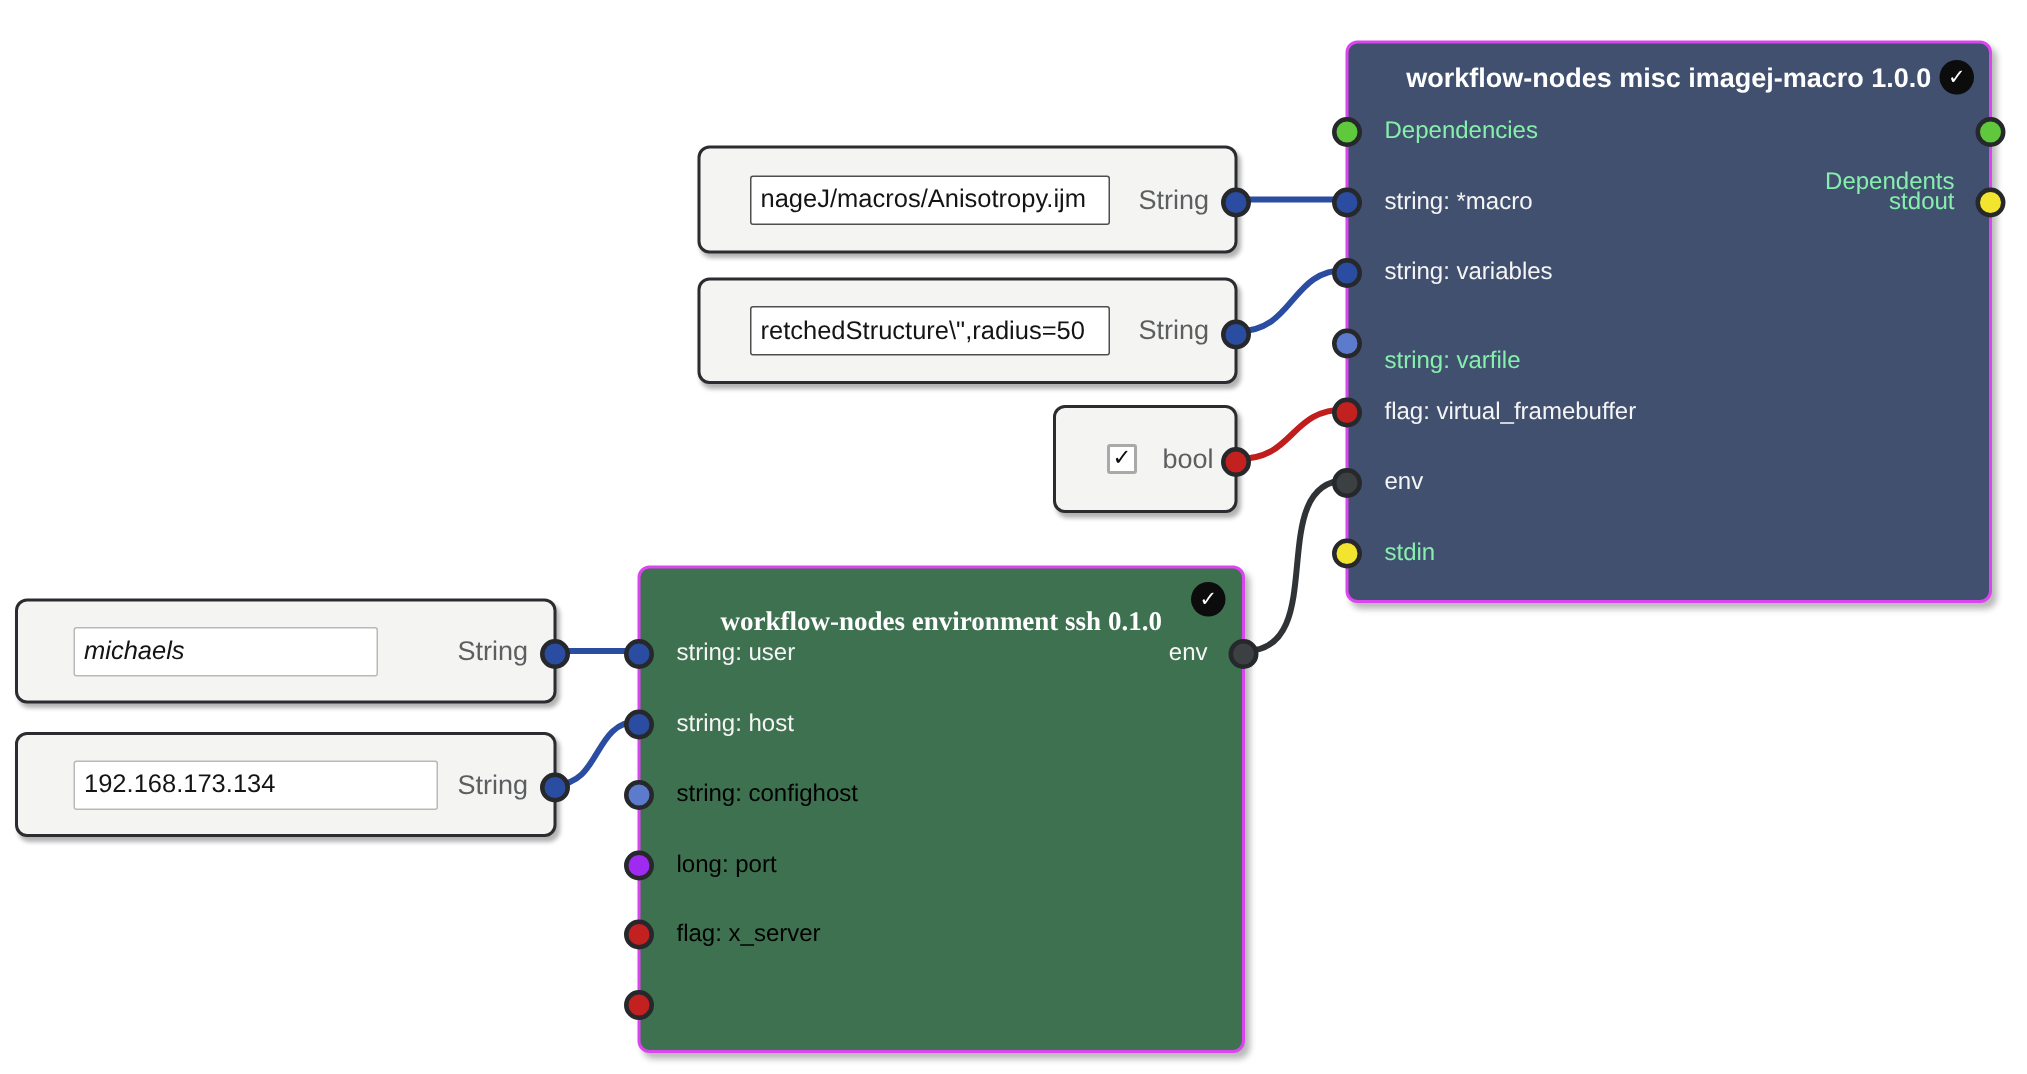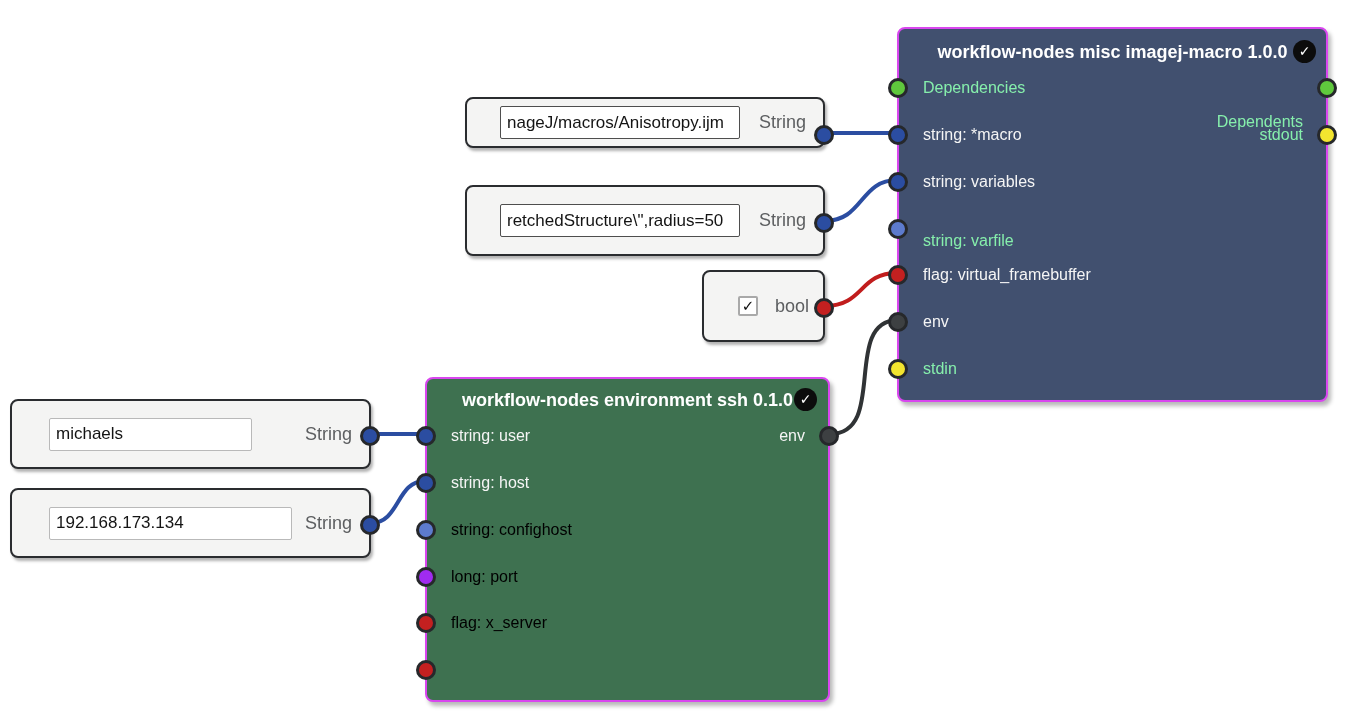--- a/index.html
+++ b/index.html
@@ -95,60 +95,60 @@
     <span class="port on-left" style="top: 143px; background: rgb(43, 77, 161);"></span>
     <span class="port on-left" style="top: 190px; background: rgb(93, 123, 205);"></span>
     <span class="port on-left" style="top: 236px; background: rgb(195, 32, 32);"></span>
     <span class="port on-left" style="top: 283px; background: rgb(61, 64, 66);"></span>
     <span class="port on-left" style="top: 330px; background: rgb(243, 229, 47);"></span>
     <span class="port on-right" style="top: 49px; background: rgb(95, 200, 61);"></span>
     <span class="port on-right" style="top: 96px; background: rgb(243, 229, 47);"></span>
   </div>
 
   <div class="node green" style="left:425px;top:377px;width:405px;height:325px;">
-    <div class="node-title" style="top:6px;">workflow-nodes environment ssh 0.1.0</div>
+    <div class="node-title" style="top:20px;font-family:Liberation Serif, serif;">workflow-nodes environment ssh 0.1.0</div>
     <span class="badge" style="right:11px;top:9px;">✓</span>
 
     <div class="prow left" style="top:43px;">string: user</div>
     <div class="prow left" style="top:90px;">string: host</div>
     <div class="prow left muted" style="top:137px;">string: confighost</div>
     <div class="prow left muted" style="top:184px;">long: port</div>
     <div class="prow left muted" style="top:230px;">flag: x_server</div>
 
     <div class="prow right" style="top:43px;">env</div>
 
     <span class="port on-left" style="top: 47px; background: rgb(43, 77, 161);"></span>
     <span class="port on-left" style="top: 94px; background: rgb(43, 77, 161);"></span>
     <span class="port on-left" style="top: 141px; background: rgb(93, 123, 205);"></span>
     <span class="port on-left" style="top: 188px; background: rgb(160, 43, 240);"></span>
     <span class="port on-left" style="top: 234px; background: rgb(195, 32, 32);"></span>
     <span class="port on-left" style="top: 281px; background: rgb(195, 32, 32);"></span>
     <span class="port on-right" style="top: 47px; background: rgb(61, 64, 66);"></span>
   </div>
 
-  <div class="widget" style="left:465px;top:97px;width:360px;height:51px;padding:0 17px 0 33px;justify-content:space-between;">
+  <div class="widget" style="left:465px;top:97px;width:360px;height:72px;padding:0 17px 0 33px;justify-content:space-between;">
     <input class="winput focused" style="width: 240px;" type="text" value="nageJ/macros/Anisotropy.ijm">
     <span class="wlabel">String</span>
     <span class="port on-right" style="top: 26px; background: rgb(43, 77, 161);"></span>
   </div>
 
   <div class="widget" style="left:465px;top:185px;width:360px;height:71px;padding:0 17px 0 33px;justify-content:space-between;">
     <input class="winput focused" style="width: 240px;" type="text" value="retchedStructure\&quot;,radius=50">
     <span class="wlabel">String</span>
     <span class="port on-right" style="top: 26px; background: rgb(43, 77, 161);"></span>
   </div>
 
   <div class="widget" style="left:702px;top:270px;width:123px;height:72px;padding-left:34px;gap:17px;">
     <span class="checkbox">✓</span>
     <span class="wlabel">bool</span>
     <span class="port on-right" style="top: 26px; background: rgb(195, 32, 32);"></span>
   </div>
 
   <div class="widget" style="left:10px;top:399px;width:361px;height:70px;padding:0 17px 0 37px;justify-content:space-between;">
-    <input class="winput" style="width: 203px;" type="text" value="michaels">
+    <input class="winput" style="width: 203px; font-style: italic;" type="text" value="michaels">
     <span class="wlabel">String</span>
     <span class="port on-right" style="top: 25px; background: rgb(43, 77, 161);"></span>
   </div>
 
   <div class="widget" style="left:10px;top:488px;width:361px;height:70px;padding:0 17px 0 37px;justify-content:space-between;">
     <input class="winput" style="width: 243px;" type="text" value="192.168.173.134">
     <span class="wlabel">String</span>
     <span class="port on-right" style="top: 25px; background: rgb(43, 77, 161);"></span>
   </div>
 

